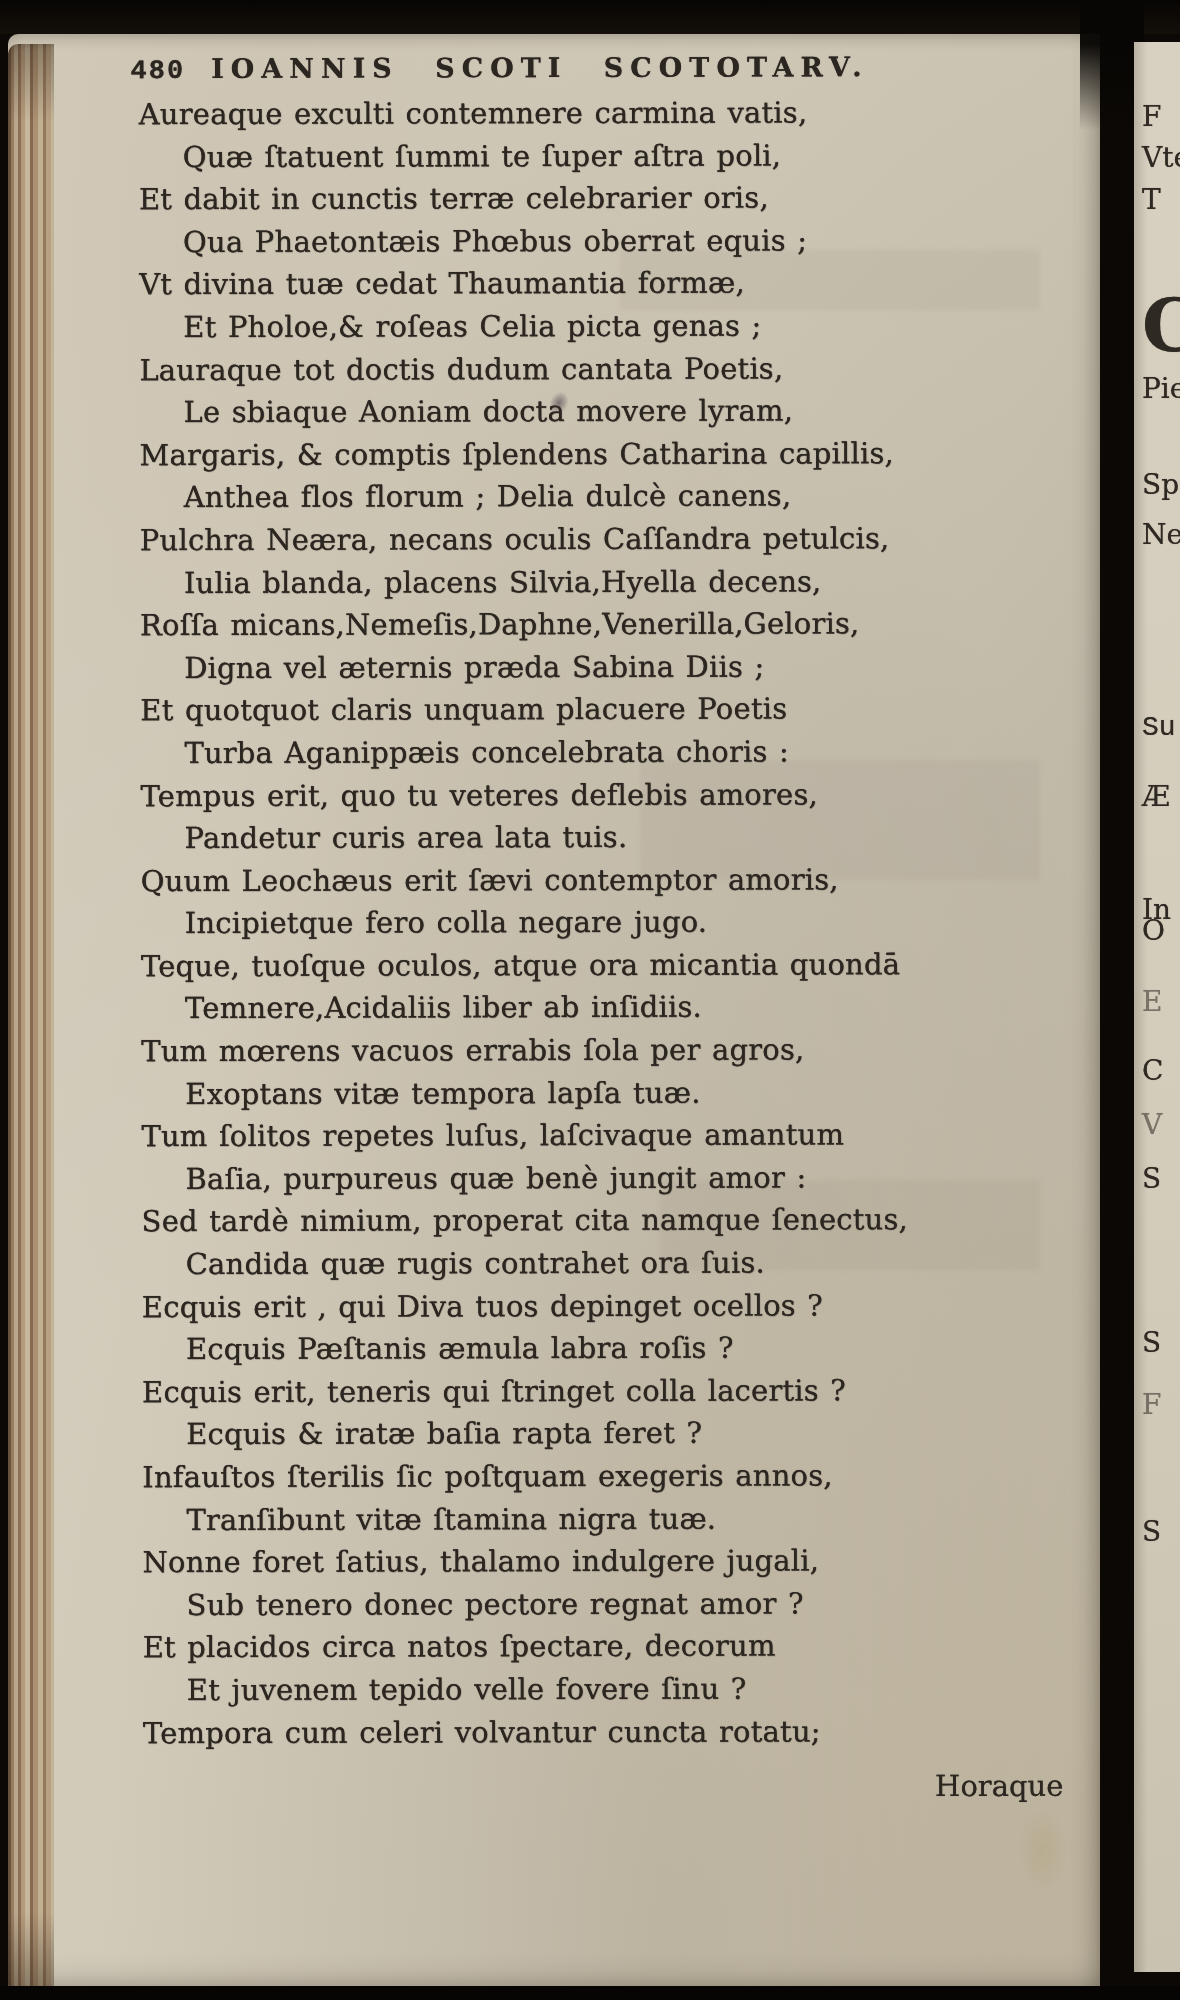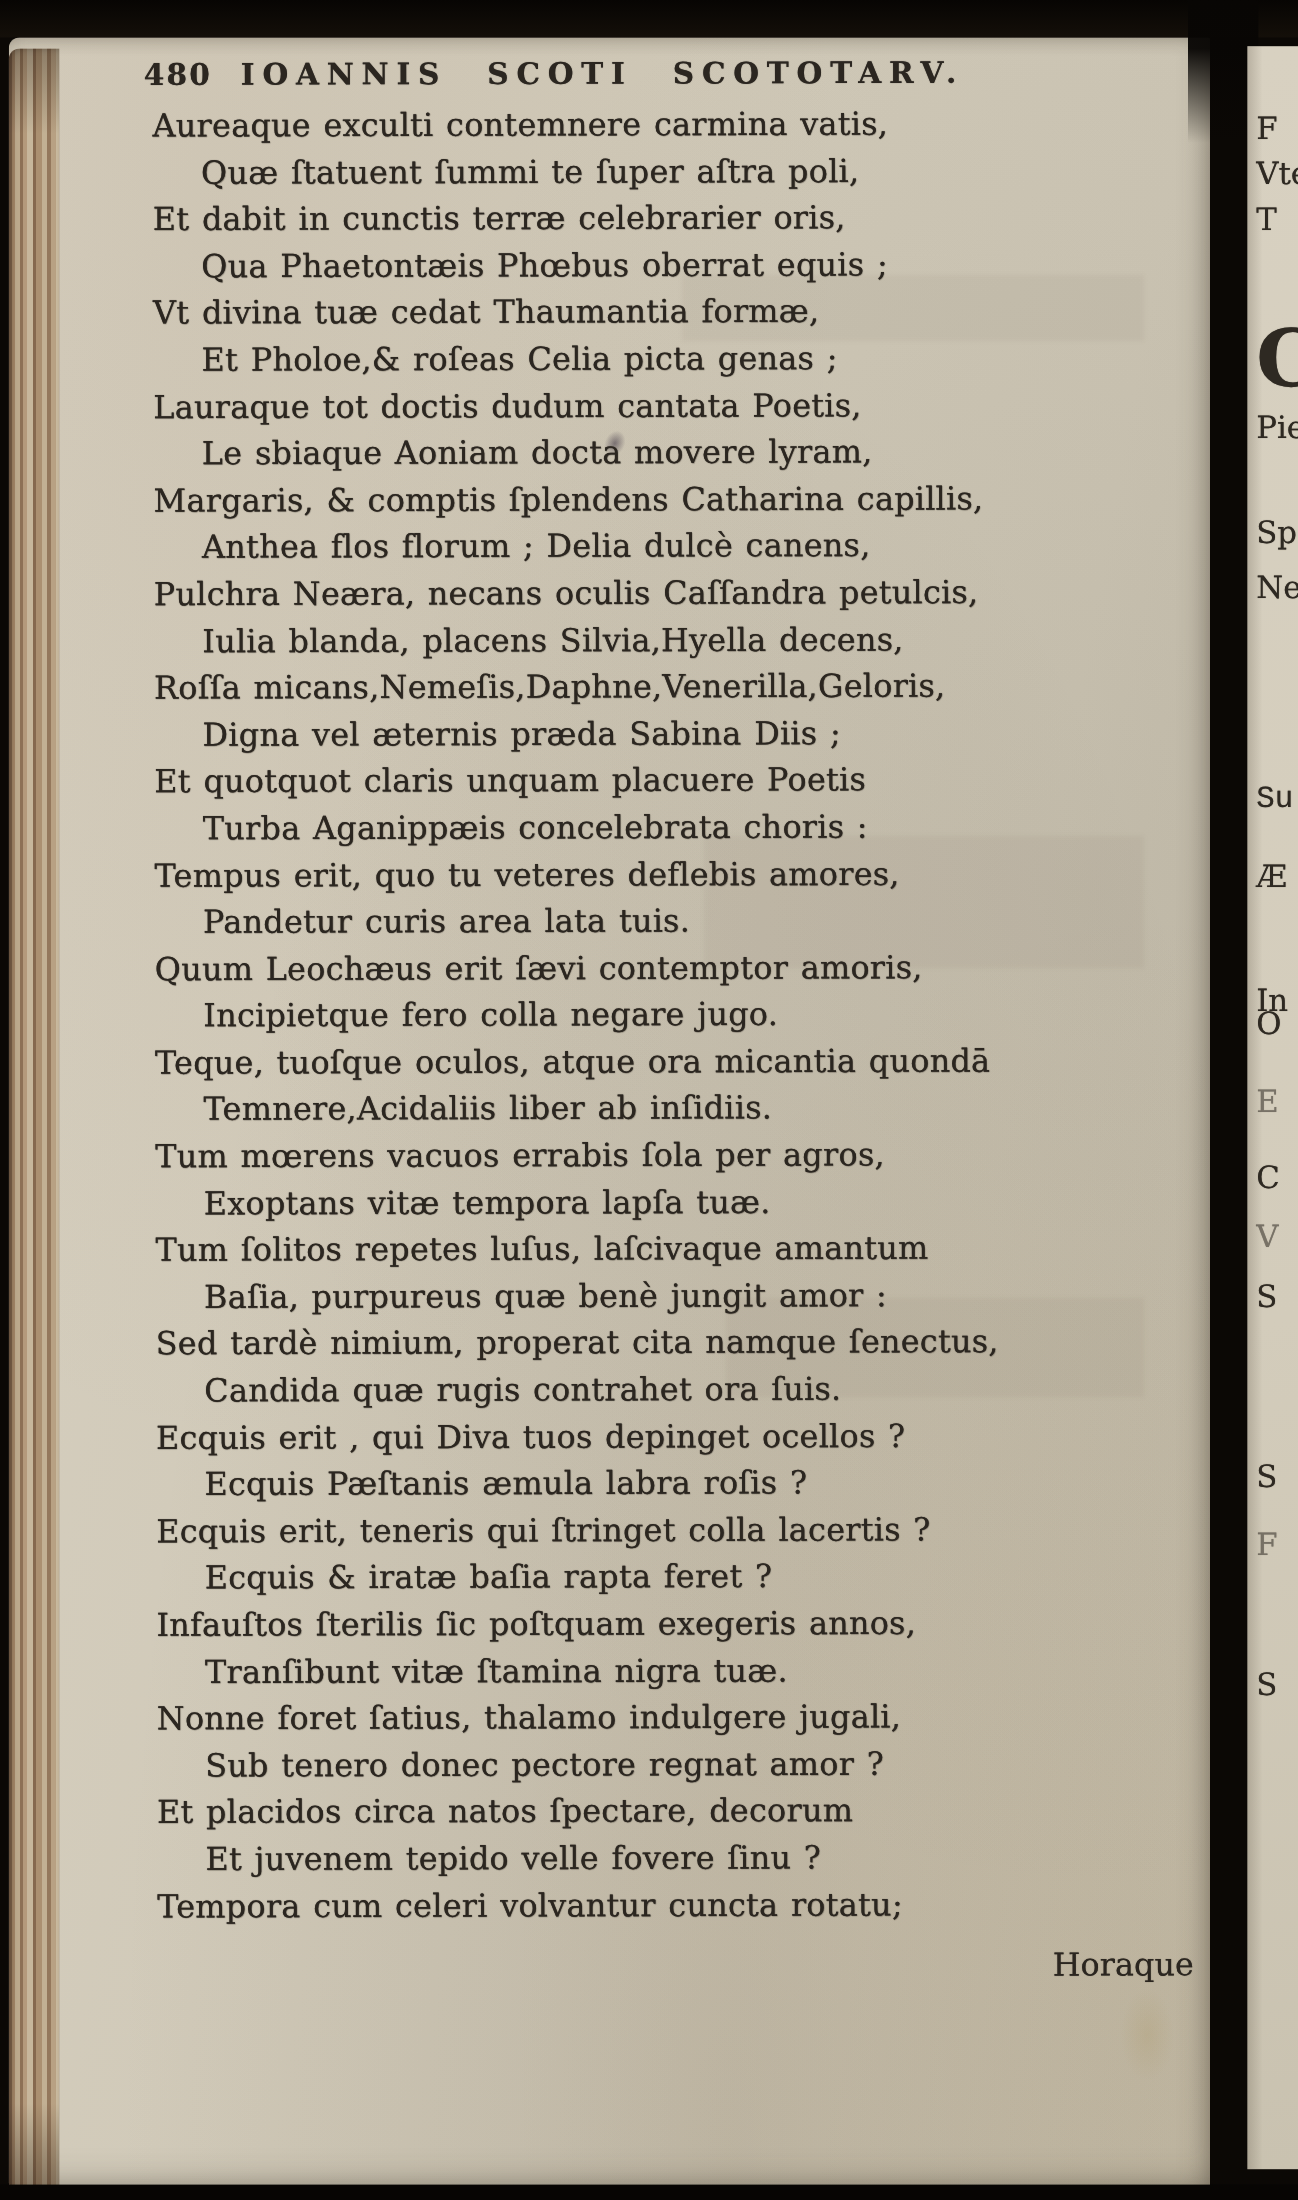--- a/index.html
+++ b/index.html
@@ -71,36 +71,36 @@
   .content{
     position:absolute;left:0;top:0;width:1180px;height:2000px;
     color:#2b2620;
     transform:rotate(-0.15deg);
   }
   .header-row{
     position:absolute;left:133px;top:52px;white-space:nowrap;
     font-weight:bold;
     text-shadow:0 0 .8px rgba(43,38,32,.8);
   }
-  .page-number{font-size:27px;letter-spacing:2px;margin-right:26px;}
+  .page-number{font-size:27px;letter-spacing:2px;margin-right:26px;font-family:Liberation Mono, monospace;}
   .running-title{font-size:27px;letter-spacing:7px;word-spacing:20px;}
   .poem{
     position:absolute;left:141px;top:92px;width:980px;
   }
   .poem-line{
     white-space:nowrap;
     font-size:29px;
     line-height:42.6px;
     letter-spacing:.2px;
     word-spacing:2px;
     text-shadow:0 0 .7px rgba(43,38,30,.85), .5px .6px .7px rgba(43,38,30,.3);
   }
   .poem-line.indent{padding-left:44px;}
   .catchword{
-    position:absolute;left:955px;top:1770px;
+    position:absolute;left:933px;top:1770px;
     font-size:29px;
     text-shadow:0 0 .7px rgba(43,38,30,.85);
   }
   
   .fragment{
     position:absolute;left:8px;white-space:nowrap;
     font-size:28px;color:#2e2922;
     text-shadow:0 0 .7px rgba(46,41,34,.8);
   }
   .fragment.dropcap{font-size:72px;line-height:60px;font-weight:bold;}

